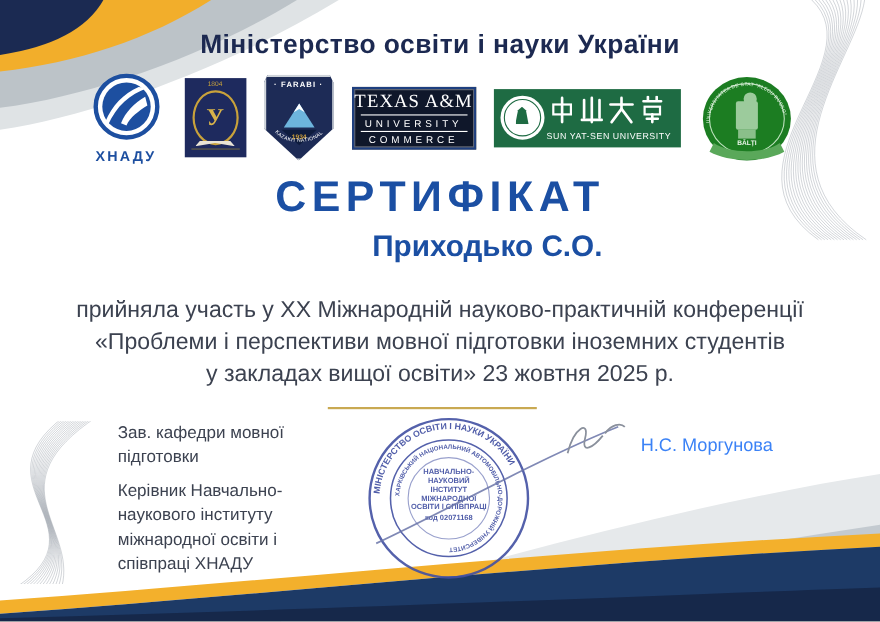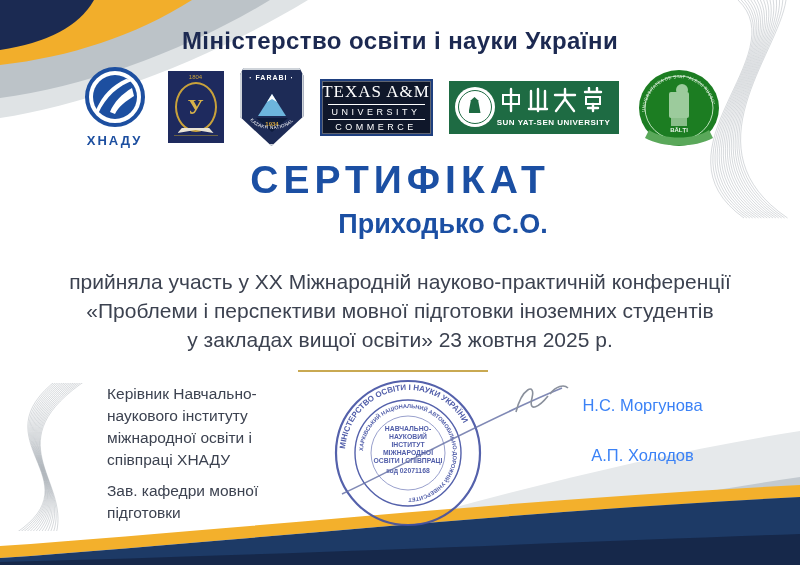--- a/index.html
+++ b/index.html
@@ -34,21 +34,21 @@
          display:flex;flex-direction:column;justify-content:center;text-align:center;}
   .tamuc .l1{font-family:"Liberation Serif",serif;font-size:17px;letter-spacing:1px;}
   .tamuc .l2,.tamuc .l3{font-size:9px;letter-spacing:3.5px;}
   .tamuc .rule{height:1px;background:#ffffff;margin:2px 8px;}
   .sysu{width:170px;height:53px;background:#1e6b43;display:flex;align-items:center;padding:0 6px;box-sizing:border-box;}
   .sysu .seal{width:40px;height:40px;background:#ffffff;border-radius:50%;position:relative;flex:0 0 auto;}
   .sysu .seal i{position:absolute;inset:3px;border:1px solid #1e6b43;border-radius:50%;}
   .sysu .seal b{position:absolute;left:14px;top:10px;width:12px;height:16px;background:#1e6b43;
         clip-path:polygon(50% 0,80% 20%,100% 100%,0 100%,20% 20%);}
   .sysu .txt{flex:1;text-align:center;color:#fff;}
-  .sysu .eng{font-size:8px;font-weight:bold;letter-spacing:.5px;margin-top:1px;}
+  .sysu .eng{font-size:8px;font-weight:normal;letter-spacing:.5px;margin-top:1px;}
   .balti{width:88px;height:82px;position:relative;}
   .hidden-data{position:absolute;width:1px;height:1px;overflow:hidden;clip-path:inset(100%);}
   
   .cert-title{top:158px;left:0;width:100%;text-align:center;font-size:39px;font-weight:bold;
               letter-spacing:5px;color:#1b4fa3;}
   .recipient{top:209px;left:0;width:100%;text-align:center;font-size:27px;font-weight:bold;color:#1b4fa3;padding-left:43px;}
   .body-text{top:267px;left:0;width:100%;text-align:center;font-size:21px;line-height:29px;color:#3c4250;}
   .credits{top:339px;left:0;width:100%;text-align:center;font-size:16px;color:#3c4250;}
   .gold-line{top:370px;left:298px;width:190px;height:2px;background:#c9a952;}
   
@@ -216,22 +216,22 @@
   <div class="abs recipient">Приходько С.О.</div>
 
   <div class="abs body-text">
     <div>прийняла участь у XX Міжнародній науково-практичній конференції</div>
     <div>«Проблеми і перспективи мовної підготовки іноземних студентів</div>
     <div>у закладах вищої освіти» 23 жовтня 2025 р.</div>
   </div>
   <div class="abs gold-line"></div>
 
   <div class="abs left-block">
+    <p>Зав. кафедри мовної підготовки</p>
     <p>Керівник Навчально-наукового інституту міжнародної освіти і співпраці ХНАДУ</p>
-    <p>Зав. кафедри мовної підготовки</p>
   </div>
 
   <svg class="abs stamp" viewBox="0 0 152 152">
     <defs>
       <path id="ring-out" d="M13,76 a63,63 0 1 1 126,0 a63,63 0 1 1 -126,0"></path>
       <path id="ring-in" d="M31,76 a45,45 0 1 1 90,0 a45,45 0 1 1 -90,0"></path>
     </defs>
     <g fill="none" stroke="#4250a2" opacity="0.9">
       <circle cx="76" cy="76" r="72" stroke-width="2.2"></circle>
       <circle cx="76" cy="76" r="53" stroke-width="1.4"></circle>
@@ -250,15 +250,14 @@
       </g>
     </g>
   </svg>
 
   <svg class="abs sig-overlay" viewBox="0 0 245 155">
     <path d="M12,122 C70,95 160,45 232,16" stroke="#6a74a8" stroke-width="1.6" fill="none" opacity="0.85"></path>
     <path d="M186,40 C192,16 206,10 202,26 C198,42 210,34 218,24 M220,22 C226,14 234,12 238,16" stroke="#8a909c" stroke-width="1.6" fill="none"></path>
   </svg>
 
   <div class="abs right-names name1">Н.С. Моргунова</div>
-  <div class="abs right-names name2">А.П. Холодов</div>
 
 </div>
 
 </body></html>

